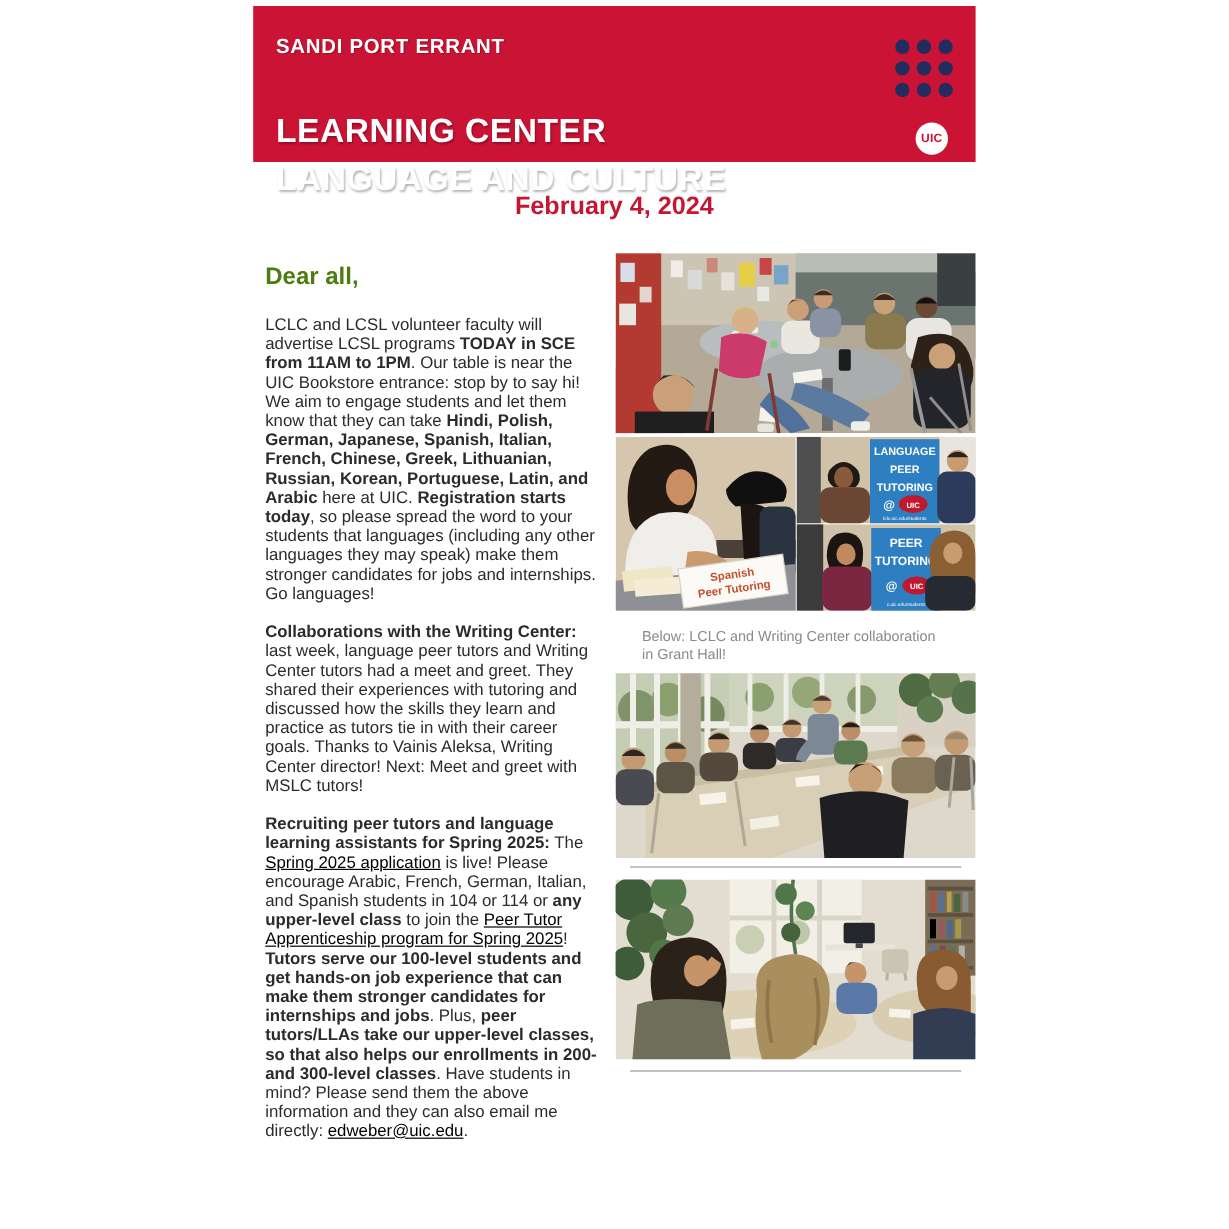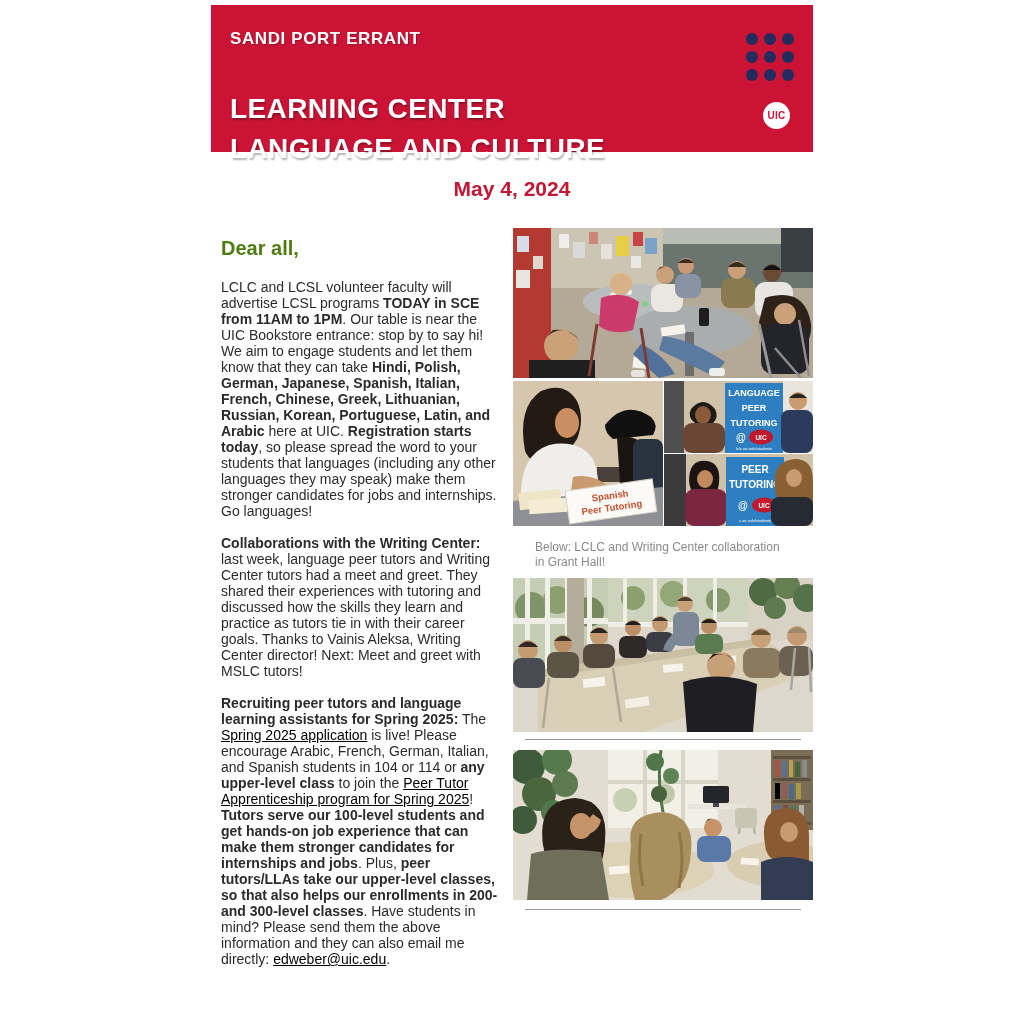--- a/index.html
+++ b/index.html
@@ -2,21 +2,21 @@
 <html><head>
 <meta charset="utf-8">
 <style>
   * { box-sizing: border-box; margin: 0; padding: 0; }
   html,body { background:#ffffff; }
   body { font-family: "Liberation Sans", sans-serif; }
   .page { width:1024px; height:1024px; background:#fff; overflow:hidden; position:relative; }
   .content { width:602px; margin:0 auto; }
 
   
-  .banner { margin-top:5px; height:147px; background:#CB1435; position:relative; }
+  .banner { margin-top:5px; height:130px; background:#CB1435; position:relative; }
   .kicker { position:absolute; left:19px; top:24px; color:#fff; font-size:17px; font-weight:700;
             letter-spacing:0.6px; text-shadow:1px 1px 1px rgba(0,0,0,0.25); }
   .banner-title { position:absolute; left:19px; top:84px; color:#fff; font-size:28px; font-weight:800;
             line-height:40px; letter-spacing:0.4px; text-shadow:1px 2px 2px rgba(0,0,0,0.3); }
   .dots { position:absolute; right:19px; top:28px; display:grid; grid-template-columns:repeat(3,12px);
           grid-gap:6px; }
   .dot { width:12px; height:12px; border-radius:50%; background:#232C5F; }
   .lockup { position:absolute; right:16px; top:94px; display:flex; align-items:flex-start; }
   .uic-circle { width:27px; height:27px; border-radius:50%; background:#fff; color:#CB1435;
                 font-size:10px; font-weight:800; display:flex; align-items:center; justify-content:center;
@@ -70,21 +70,21 @@
           <span class="dot"></span>
           <span class="dot"></span>
           <span class="dot"></span>
           <span class="dot"></span>
       </div>
       <div class="lockup">
         <div class="uic-circle">UIC</div>
       </div>
     </header>
 
-    <div class="date">May 4, 2024</div>
+    <div class="date">February 4, 2024</div>
 
     <div class="main">
 
       <div class="left-col">
         <h2 class="greeting">Dear all,</h2>
         <p class="para"><span>LCLC and LCSL volunteer faculty will advertise LCSL programs </span><span class="b">TODAY in SCE from 11AM to 1PM</span><span>. Our table is near the UIC Bookstore entrance: stop by to say hi! We aim to engage students and let them know that they can take </span><span class="b">Hindi, Polish, German, Japanese, Spanish, Italian, French, Chinese, Greek, Lithuanian, Russian, Korean, Portuguese, Latin, and Arabic</span><span> here at UIC. </span><span class="b">Registration starts today</span><span>, so please spread the word to your students that languages (including any other languages they may speak) make them stronger candidates for jobs and internships. Go languages!</span></p>
         <p class="para"><span class="b">Collaborations with the Writing Center:</span><span> last week, language peer tutors and Writing Center tutors had a meet and greet. They shared their experiences with tutoring and discussed how the skills they learn and practice as tutors tie in with their career goals. Thanks to Vainis Aleksa, Writing Center director! Next: Meet and greet with MSLC tutors!</span></p>
         <p class="para"><span class="b">Recruiting peer tutors and language learning assistants for Spring 2025:</span><span> The </span><a class="link" href="#">Spring 2025 application</a><span> is live! Please encourage Arabic, French, German, Italian, and Spanish students in 104 or 114 or </span><span class="b">any upper-level class</span><span> to join the </span><a class="link" href="#">Peer Tutor Apprenticeship program for Spring 2025</a><span>! </span><span class="b">Tutors serve our 100-level students and get hands-on job experience that can make them stronger candidates for internships and jobs</span><span>. Plus, </span><span class="b">peer tutors/LLAs take our upper-level classes, so that also helps our enrollments in 200- and 300-level classes</span><span>. Have students in mind? Please send them the above information and they can also email me directly: </span><a class="link" href="#">edweber@uic.edu</a><span>.</span></p>
       </div>
 

